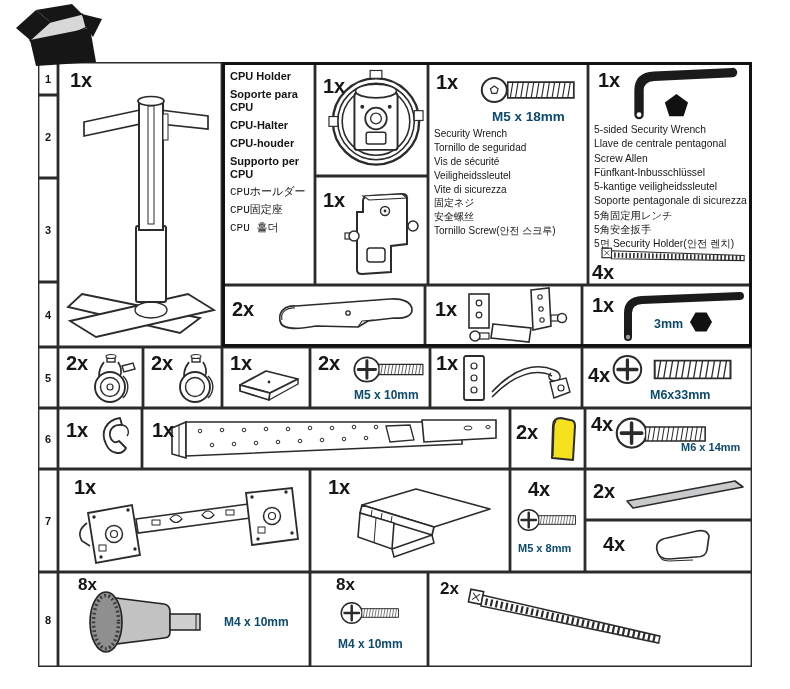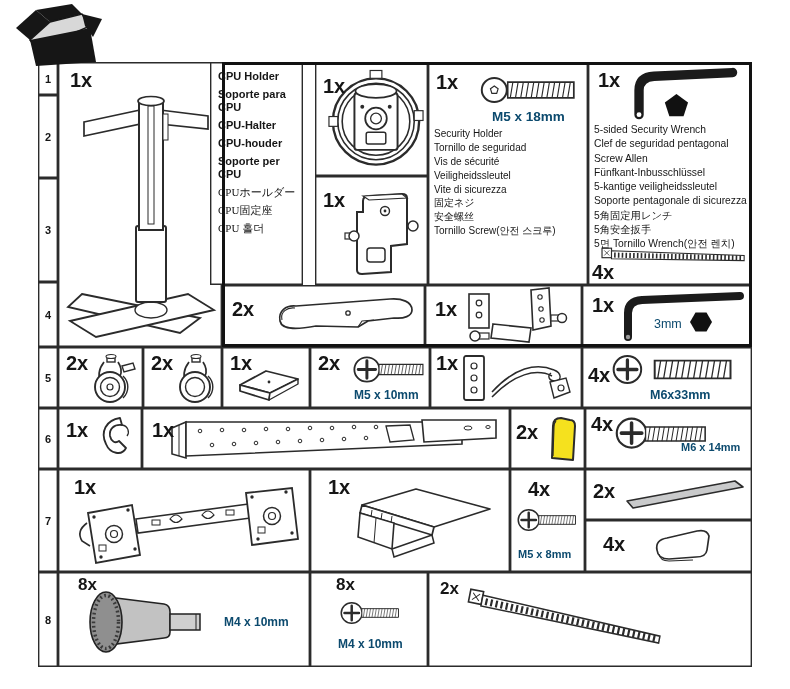--- a/index.html
+++ b/index.html
@@ -7,21 +7,21 @@
         font-family:"Liberation Sans",sans-serif;color:#161616;}
   .cell{position:absolute;background:#fff;box-shadow:inset 0 0 0 1.4px #2b2b2b;}
   .boldbox{position:absolute;border:3.5px solid #121212;box-sizing:border-box;
            background:transparent;pointer-events:none;z-index:3;}
   .qty{position:absolute;font-weight:700;font-size:20px;line-height:1;color:#161616;z-index:2;}
   .qty.big{font-size:17px;}
   .size{position:absolute;font-weight:700;font-size:12px;line-height:1;color:#0c4a6e;z-index:2;}
   .num{display:flex;align-items:center;justify-content:center;font-size:11px;font-weight:600;}
   .mlist{position:absolute;font-size:11px;line-height:1.18;z-index:2;}
   .mlist>div{font-weight:700;margin-bottom:5px;}
-  .mlist>div.cjk{font-weight:400;font-family:Liberation Serif, serif;}
+  .mlist>div.cjk{font-weight:400;font-family:Liberation Mono, monospace;}
   .slist{position:absolute;font-size:10px;font-weight:400;line-height:1.24;z-index:2;}
   .slist>div{margin-bottom:1.5px;}
   svg.ill{position:absolute;z-index:1;overflow:visible;}
   .lab14{font-size:13.5px;font-weight:600;}
   .lab11{font-size:11px;}
 </style>
 </head>
 <body>
 
 <div id="page">
@@ -87,27 +87,27 @@
       <polygon points="8,233 126,206 152,222 34,249" fill="#fff" stroke="#2b2b2b" stroke-width="1.8"></polygon>
       <ellipse cx="89" cy="222" rx="16" ry="8" fill="#fff" stroke="#2b2b2b" stroke-width="1.4"></ellipse>
       <rect x="74" y="138" width="30" height="76" rx="2" fill="#fff" stroke="#2b2b2b" stroke-width="2"></rect>
       <rect x="77" y="14" width="24" height="128" fill="#fff" stroke="#2b2b2b" stroke-width="2"></rect>
       <rect x="86" y="18" width="6" height="118" fill="#fff" stroke="#2b2b2b" stroke-width="1"></rect>
       <rect x="101" y="26" width="5" height="26" fill="#fff" stroke="#2b2b2b" stroke-width="1"></rect>
       <ellipse cx="89" cy="13" rx="13" ry="4.5" fill="#fff" stroke="#2b2b2b" stroke-width="1.7"></ellipse>
     </svg>
   </div>
 
-  <div class="cell" style="left:210px;top:62px;width:93px;height:223px">
+  <div class="cell" style="left:222px;top:62px;width:93px;height:223px">
     <div class="mlist" style="left:8px;top:8px;width:78px">
       <div>CPU Holder</div>
       <div>Soporte para CPU</div>
       <div>CPU-Halter</div>
       <div>CPU-houder</div>
-      <div>Soporte per CPU</div>
+      <div>Supporto per CPU</div>
       <div class="cjk">CPUホールダー</div>
       <div class="cjk">CPU固定座</div>
       <div class="cjk">CPU 홀더</div>
     </div>
   </div>
 
   <div class="cell" style="left:315px;top:62px;width:113px;height:114px">
     <span class="qty" style="left:8px;top:14px">1x</span>
     <svg class="ill" style="left:12px;top:3px" width="98" height="108" viewBox="0 0 100 105">
       <circle cx="50" cy="55" r="44" fill="none" stroke="#2b2b2b" stroke-width="2.4"></circle>
@@ -142,48 +142,48 @@
 
   <div class="cell" style="left:428px;top:62px;width:160px;height:223px">
     <span class="qty" style="left:8px;top:10px">1x</span>
     <svg class="ill" style="left:52px;top:10px" width="100" height="36" viewBox="0 0 112 40">
       <ellipse cx="16" cy="20" rx="14" ry="13.5" fill="#fff" stroke="#2b2b2b" stroke-width="2.2"></ellipse>
       <polygon points="16,15.5 20.3,18.6 18.7,23.7 13.3,23.7 11.7,18.6" fill="#fff" stroke="#2b2b2b" stroke-width="1.3"></polygon>
       <use href="#shank" x="30" y="10" width="78" height="20"></use>
     </svg>
     <span class="size lab14" style="left:64px;top:48px">M5 x 18mm</span>
     <div class="slist" style="left:6px;top:66px;width:148px">
-      <div>Security Holder</div>
+      <div>Security Wrench</div>
       <div>Tornillo de seguridad</div>
       <div>Vis de sécurité</div>
       <div>Veiligheidssleutel</div>
       <div>Vite di sicurezza</div>
       <div class="cjk">固定ネジ</div>
       <div class="cjk">安全螺丝</div>
       <div class="cjk">Tornillo Screw(안전 스크루)</div>
     </div>
   </div>
 
   <div class="cell" style="left:588px;top:62px;width:164px;height:223px">
     <span class="qty" style="left:10px;top:8px">1x</span>
     <svg class="ill" style="left:32px;top:4px" width="126" height="58" viewBox="0 0 118 62">
       <path d="M12,52 L12,26 Q12,12 28,11 L112,7" fill="none" stroke="#1b1b1b" stroke-width="10" stroke-linecap="round" stroke-linejoin="round"></path>
       <circle cx="12" cy="52" r="2.6" fill="#fff"></circle>
       <polygon points="52,30 64.4,39 59.6,53.6 44.4,53.6 39.6,39" fill="#111"></polygon>
     </svg>
     <div class="slist" style="left:6px;top:62px;width:156px;font-size:10.3px">
       <div>5-sided Security Wrench</div>
-      <div>Clef de seguridad pentagonal</div>
+      <div>Llave de centrale pentagonal</div>
       <div>Screw Allen</div>
       <div>Fünfkant-Inbusschlüssel</div>
       <div>5-kantige veiligheidssleutel</div>
       <div>Soporte pentagonale di sicurezza</div>
       <div class="cjk">5角固定用レンチ</div>
       <div class="cjk">5角安全扳手</div>
-      <div class="cjk">5면 Tornillo Wrench(안전 렌치)</div>
+      <div class="cjk">5면 Security Holder(안전 렌치)</div>
     </div>
     <svg class="ill" style="left:12px;top:184px" width="148" height="19" viewBox="0 0 200 26">
         <use href="#tie"></use>
       </svg>
     <span class="qty" style="left:4px;top:200px">4x</span>
   </div>
 
   <div class="cell" style="left:222px;top:285px;width:203px;height:62px">
     <span class="qty" style="left:10px;top:14px">2x</span>
     <svg class="ill" style="left:48px;top:8px" width="148" height="48" viewBox="0 0 148 48">
@@ -211,21 +211,21 @@
       <circle cx="97" cy="30" r="4.5" fill="#fff" stroke="#2b2b2b" stroke-width="1.5"></circle>
     </svg>
   </div>
 
   <div class="cell" style="left:582px;top:285px;width:170px;height:62px">
     <span class="qty" style="left:10px;top:10px">1x</span>
     <svg class="ill" style="left:36px;top:6px" width="128" height="52" viewBox="0 0 128 52">
       <path d="M10,46 L10,22 Q10,10 24,9 L122,5" fill="none" stroke="#1b1b1b" stroke-width="8" stroke-linecap="round" stroke-linejoin="round"></path>
       <circle cx="10" cy="46" r="2.2" fill="#9a9a9a"></circle>
     </svg>
-    <span class="size" style="left:72px;top:33px;font-weight:400;font-size:12.5px">3mm</span>
+    <span class="size" style="left:72px;top:33px;font-weight:700;font-size:12.5px">3mm</span>
     <svg class="ill" style="left:108px;top:27px" width="22" height="20" viewBox="0 0 22 20">
       <polygon points="5.5,0.5 16.5,0.5 22,10 16.5,19.5 5.5,19.5 0,10" fill="#111"></polygon>
     </svg>
   </div>
 
   <div class="cell" style="left:58px;top:347px;width:85px;height:61px">
     <span class="qty" style="left:8px;top:6px">2x</span>
     <svg class="ill" style="left:28px;top:7px" width="50" height="50" viewBox="0 0 50 50">
       <rect x="21" y="2" width="8" height="6" fill="#fff" stroke="#2b2b2b" stroke-width="1.4"></rect>
       <ellipse cx="25" cy="2.5" rx="5" ry="2" fill="#fff" stroke="#2b2b2b" stroke-width="1.1"></ellipse>
@@ -377,21 +377,21 @@
       <polygon points="54,66 94,52 96,60 56,74" fill="#fff" stroke="#2b2b2b" stroke-width="1.5"></polygon>
       <path d="M38,35 L36,60" stroke="#2b2b2b" stroke-width="1"></path>
     </svg>
   </div>
   <div class="cell" style="left:510px;top:469px;width:75px;height:103px">
     <span class="qty" style="left:18px;top:10px">4x</span>
     <svg class="ill" style="left:7px;top:36px" width="62" height="30" viewBox="0 0 90 40">
       <use href="#phead" x="0" y="3" width="34" height="34"></use>
         <use href="#shank" x="31" y="11" width="56" height="18"></use>
     </svg>
-    <span class="size lab11" style="left:8px;top:80px">M5 x 8mm</span>
+    <span class="size lab11" style="left:8px;top:74px">M5 x 8mm</span>
   </div>
   <div class="cell" style="left:585px;top:469px;width:167px;height:51px">
     <span class="qty" style="left:8px;top:12px">2x</span>
     <svg class="ill" style="left:38px;top:8px" width="124" height="34" viewBox="0 0 124 34">
       <polygon points="4,24 112,4 120,10 10,31" fill="#c9cacb" stroke="#2b2b2b" stroke-width="1.6" stroke-linejoin="round"></polygon>
     </svg>
   </div>
   <div class="cell" style="left:585px;top:520px;width:167px;height:52px">
     <span class="qty" style="left:18px;top:14px">4x</span>
     <svg class="ill" style="left:62px;top:6px" width="72" height="40" viewBox="0 0 72 40">

